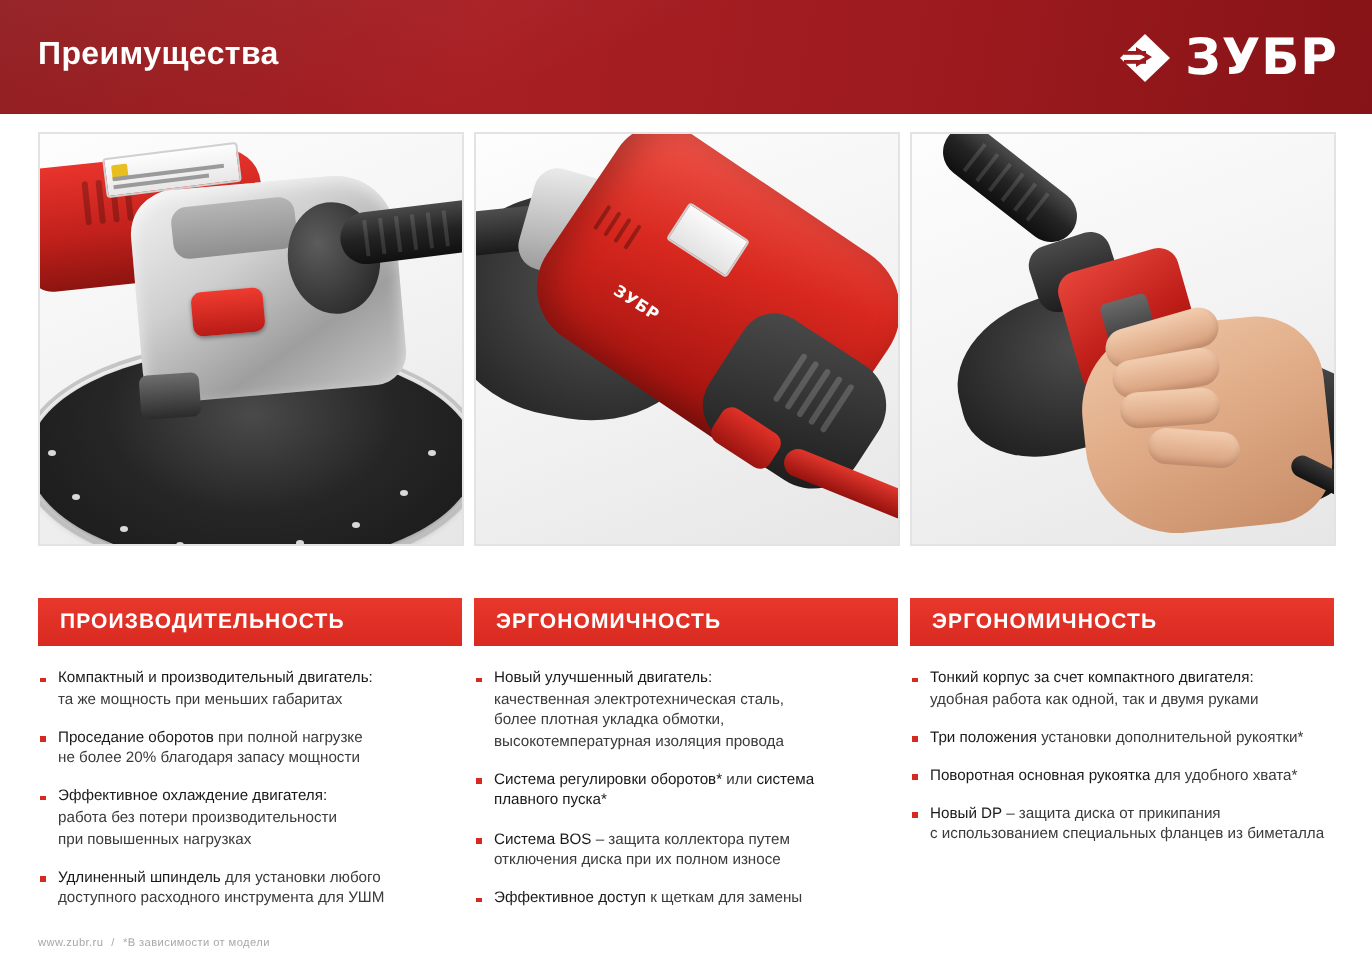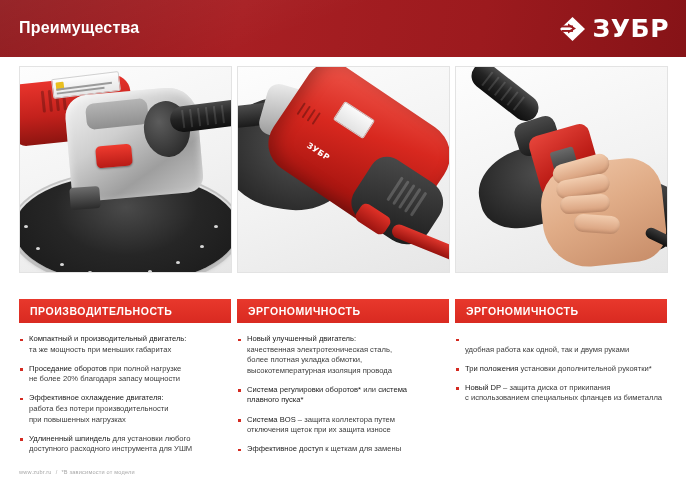--- a/index.html
+++ b/index.html
@@ -429,45 +429,50 @@
           </div>
         <div class="bullet">
             <p>
           <b>Система регулировки оборотов*</b><span> или </span><b>система</b><br>
           <b>плавного пуска*</b>
         </p>
           </div>
         <div class="bullet">
             <p>
           <b>Система BOS</b><span> – защита коллектора путем</span><br>
-          <span>отключения щеток при их защита износе</span>
+          <span>отключения диска при их полном износе</span>
         </p>
           </div>
         <div class="bullet">
             <p>
           <b>Эффективное доступ</b><span> к щеткам для замены</span>
         </p>
           </div>
       </div>
     </div>
 
     <div class="col c3">
       <div class="sec-head">
         <span>ЭРГОНОМИЧНОСТЬ</span>
       </div>
       <div class="bullets">
         <div class="bullet">
             <p>
-          <br>
+          <b>Тонкий корпус за счет компактного двигателя:</b><br>
           <span>удобная работа как одной, так и двумя руками</span>
         </p>
           </div>
         <div class="bullet">
             <p>
           <b>Три положения</b><span> установки дополнительной рукоятки*</span>
+        </p>
+          </div>
+        <div class="bullet">
+            <p>
+          <b>Поворотная основная рукоятка</b><span> для удобного хвата*</span>
         </p>
           </div>
         <div class="bullet">
             <p>
           <b>Новый DP</b><span> – защита диска от прикипания</span><br>
           <span>с использованием специальных фланцев из биметалла</span>
         </p>
           </div>
       </div>
     </div>

